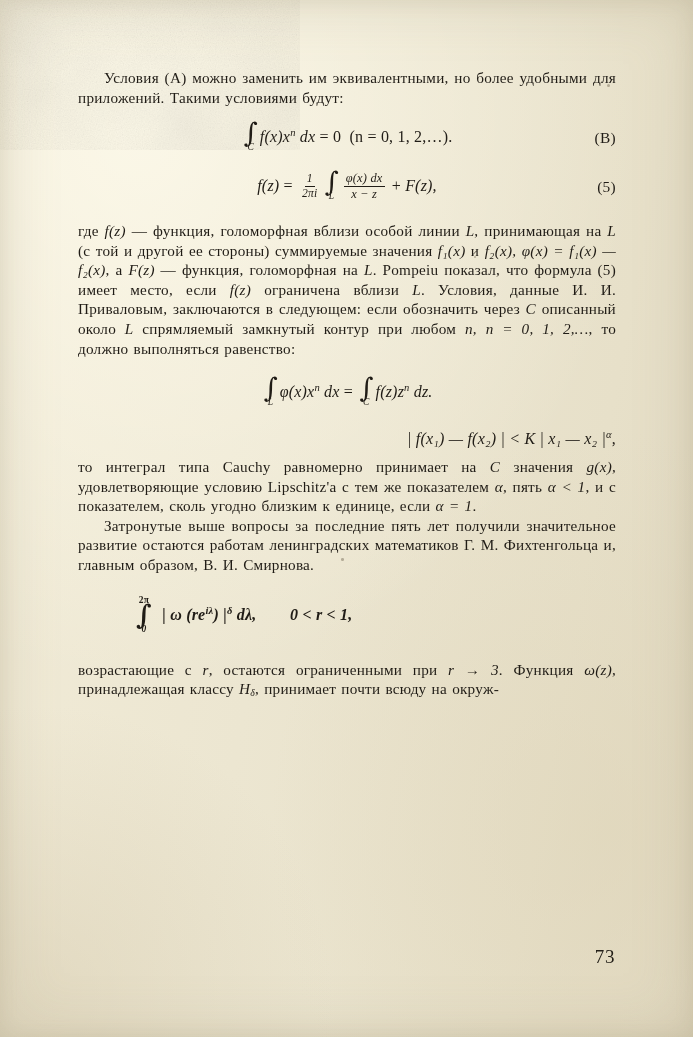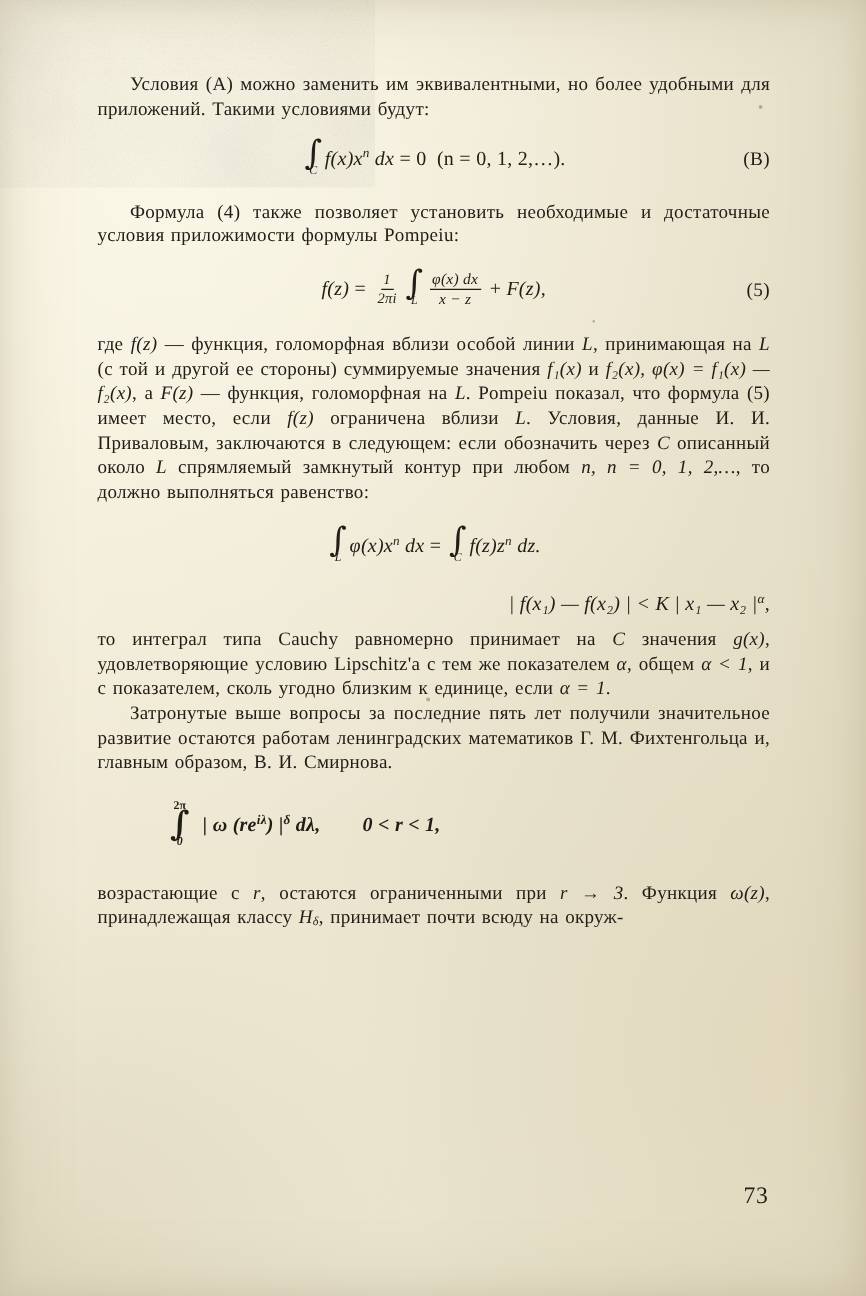--- a/index.html
+++ b/index.html
@@ -38,21 +38,21 @@
     inset: 0;
     pointer-events: none;
     box-shadow: inset 0 0 58px rgba(150,138,108,0.26),
                 inset 0 0 18px rgba(160,148,118,0.16);
   }
 
   
   #content {
     position: absolute;
     left: 78px;
-    top: 58px;
+    top: 68px;
     width: 538px;
     color: #1d1a15;
   }
 
   .para {
     font-size: 15.2px;
     line-height: 19.6px;
     text-align: justify;
     text-align-last: left;
     letter-spacing: 0.25px;
@@ -194,21 +194,20 @@
     <div class="eq-row" style="margin-top:16px; margin-bottom:16px;">
       <span class="eq-body">
         <span class="intg">
           <span class="sgn">∫</span>
           <span class="lim-lo">C</span>
         </span><span>f(x)x</span><sup class="pw">n</sup><span> dx</span><span class="up"> = 0</span>&nbsp;&nbsp;<span class="up">(n = 0,  1,  2,…).</span>
       </span>
       <span class="eq-tag">(B)</span>
     </div>
 
-    <p class="para">Формула (4) также позволяет установить необходимые и достаточные условия приложимости формулы Pompeiu:</p>
 
     <div class="eq-row" style="margin-top:18px; margin-bottom:18px;align-items:center;">
       <span class="eq-body">
         <span>f(z)</span><span class="up"> = </span><span class="frac">
             <span class="num">1</span>
             <span class="den">2πi</span>
           </span><span class="intg">
             <span class="sgn">∫</span>
             <span class="lim-lo">L</span>
           </span><span class="frac frac-big">
@@ -231,21 +230,21 @@
             <span class="lim-lo">C</span>
           </span><span>f(z)z</span><sup class="pw">n</sup><span> dz.</span>
       </span>
     </div>
 
 
     <div class="eq-row" style="margin-top:7px; margin-bottom:9px;justify-content:flex-end;">
       <span class="eq-body"><span>| f(x₁) — f(x₂) | &lt; K | x₁ — x₂ |</span><sup class="pw">α</sup><span class="up">,</span></span>
     </div>
 
-    <p class="para noindent gap-small"><span>то интеграл типа Cauchy равномерно принимает на </span><i>C</i><span> значения </span><i>g(x)</i><span>, удовлетворяющие условию Lipschitz'а с тем же показателем </span><i>α</i><span>, общем </span><i>α &lt; 1</i><span>, и с показателем, сколь угодно близким к единице, если </span><i>α = 1</i><span>.</span></p>
+    <p class="para noindent gap-small"><span>то интеграл типа Cauchy равномерно принимает на </span><i>C</i><span> значения </span><i>g(x)</i><span>, удовлетворяющие условию Lipschitz'а с тем же показателем </span><i>α</i><span>, пять </span><i>α &lt; 1</i><span>, и с показателем, сколь угодно близким к единице, если </span><i>α = 1</i><span>.</span></p>
 
     <p class="para">Затронутые выше вопросы за последние пять лет получили значительное развитие остаются работам ленинградских математиков Г. М. Фихтенгольца и, главным образом, В. И. Смирнова.</p>
 
 
     <div class="eq-row" style="margin-top:22px; margin-bottom:24px; justify-content:flex-start; padding-left:56px;font-weight:bold;">
       <span class="eq-body">
         <span class="intg">
             <span class="lim-hi">2π</span>
             <span class="sgn">∫</span>
             <span class="lim-lo">0</span>

